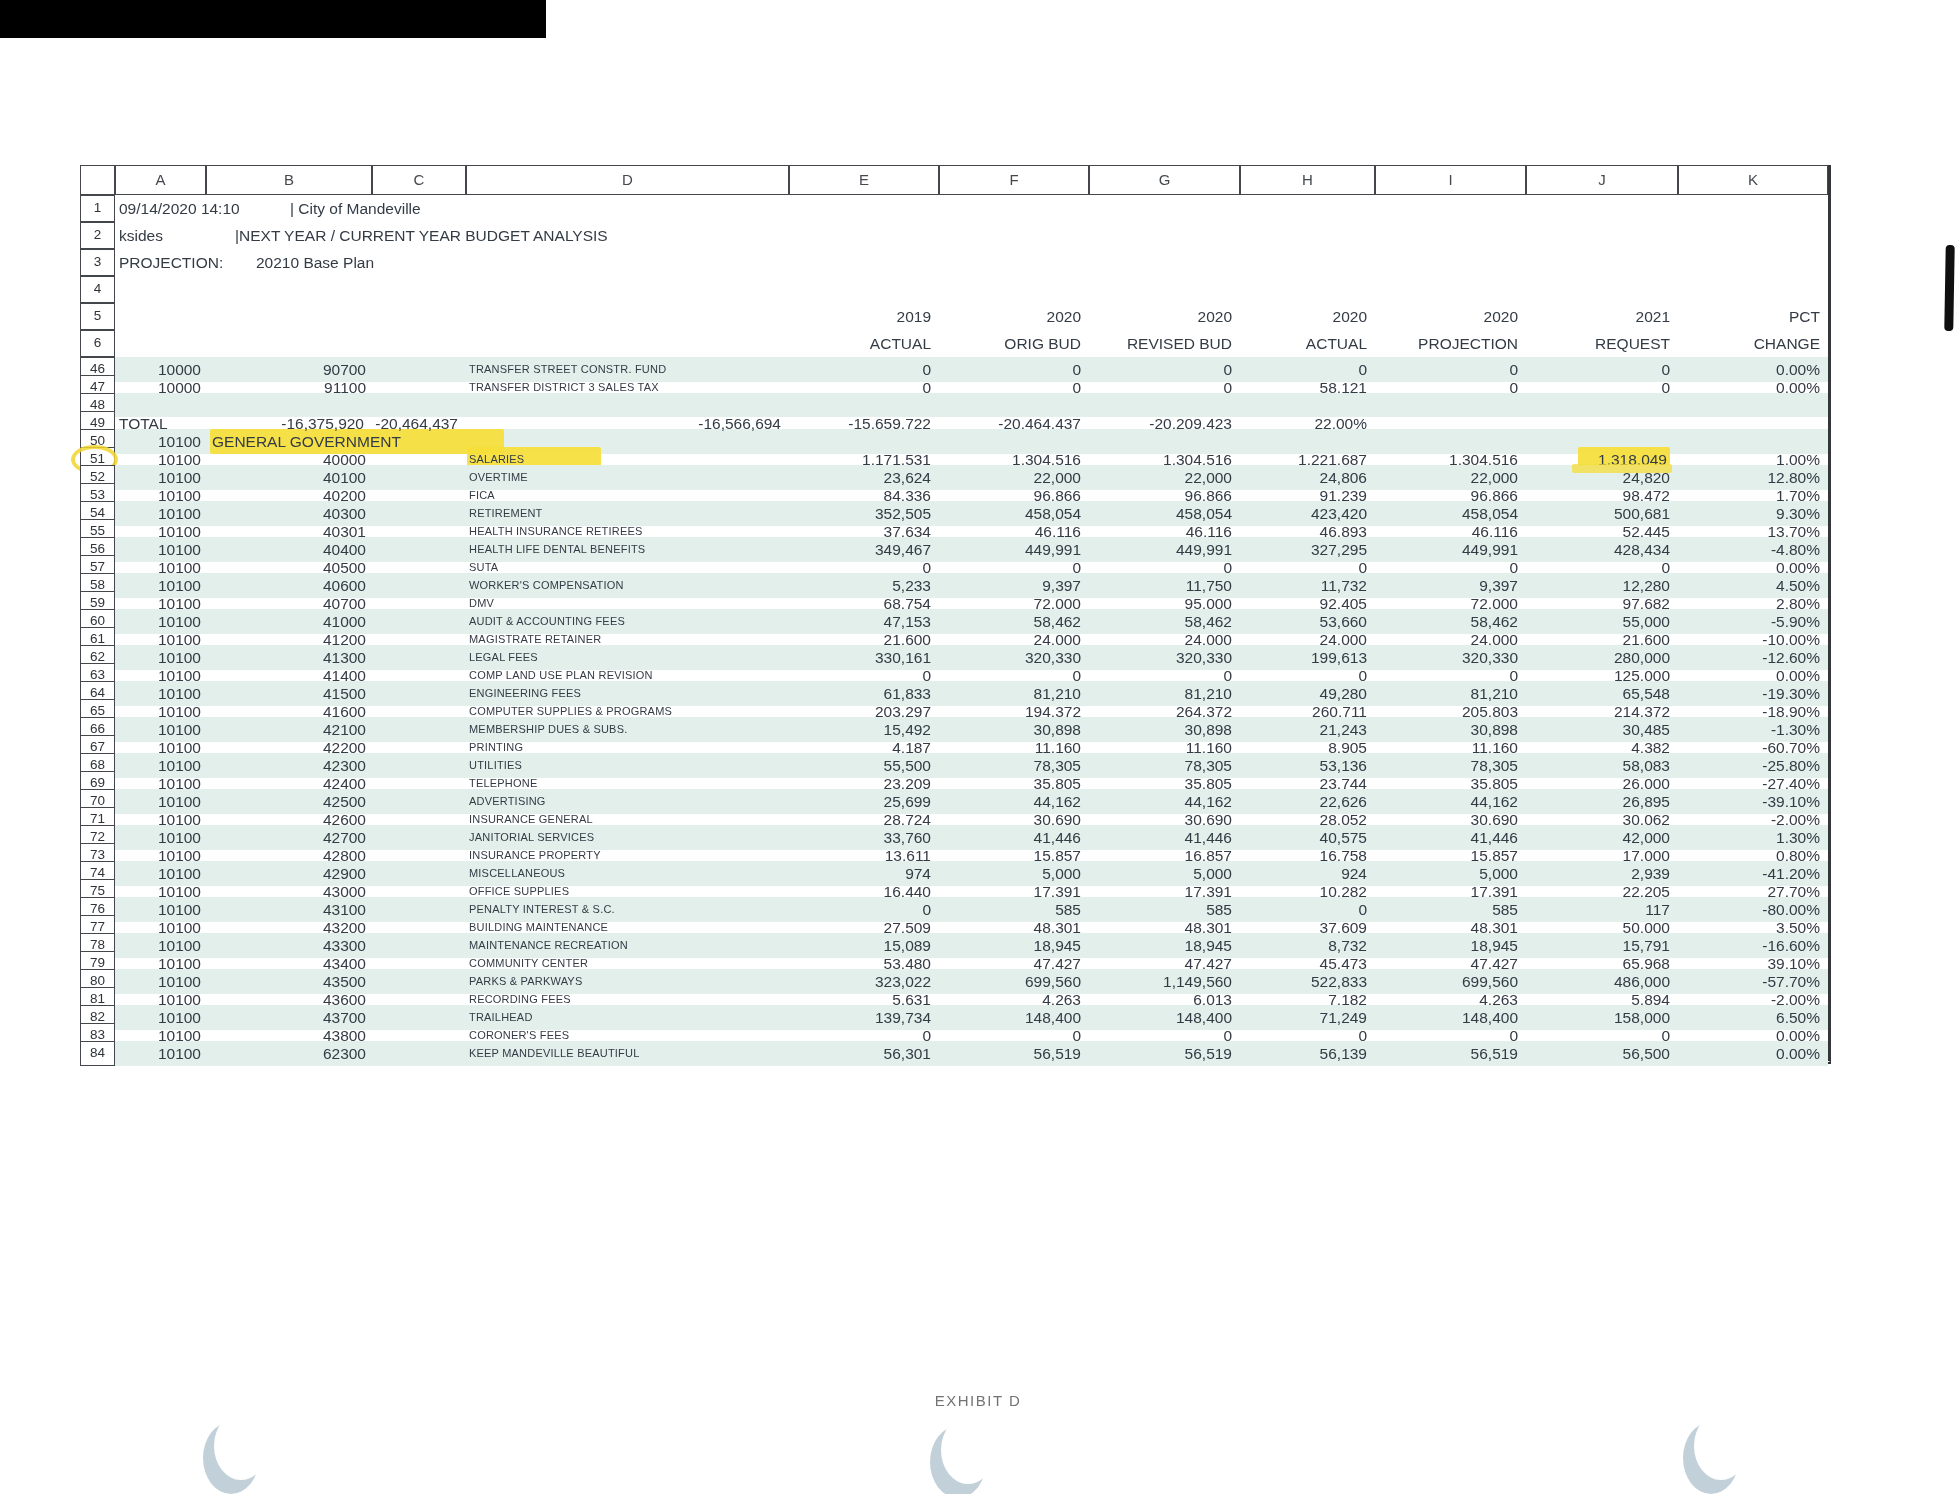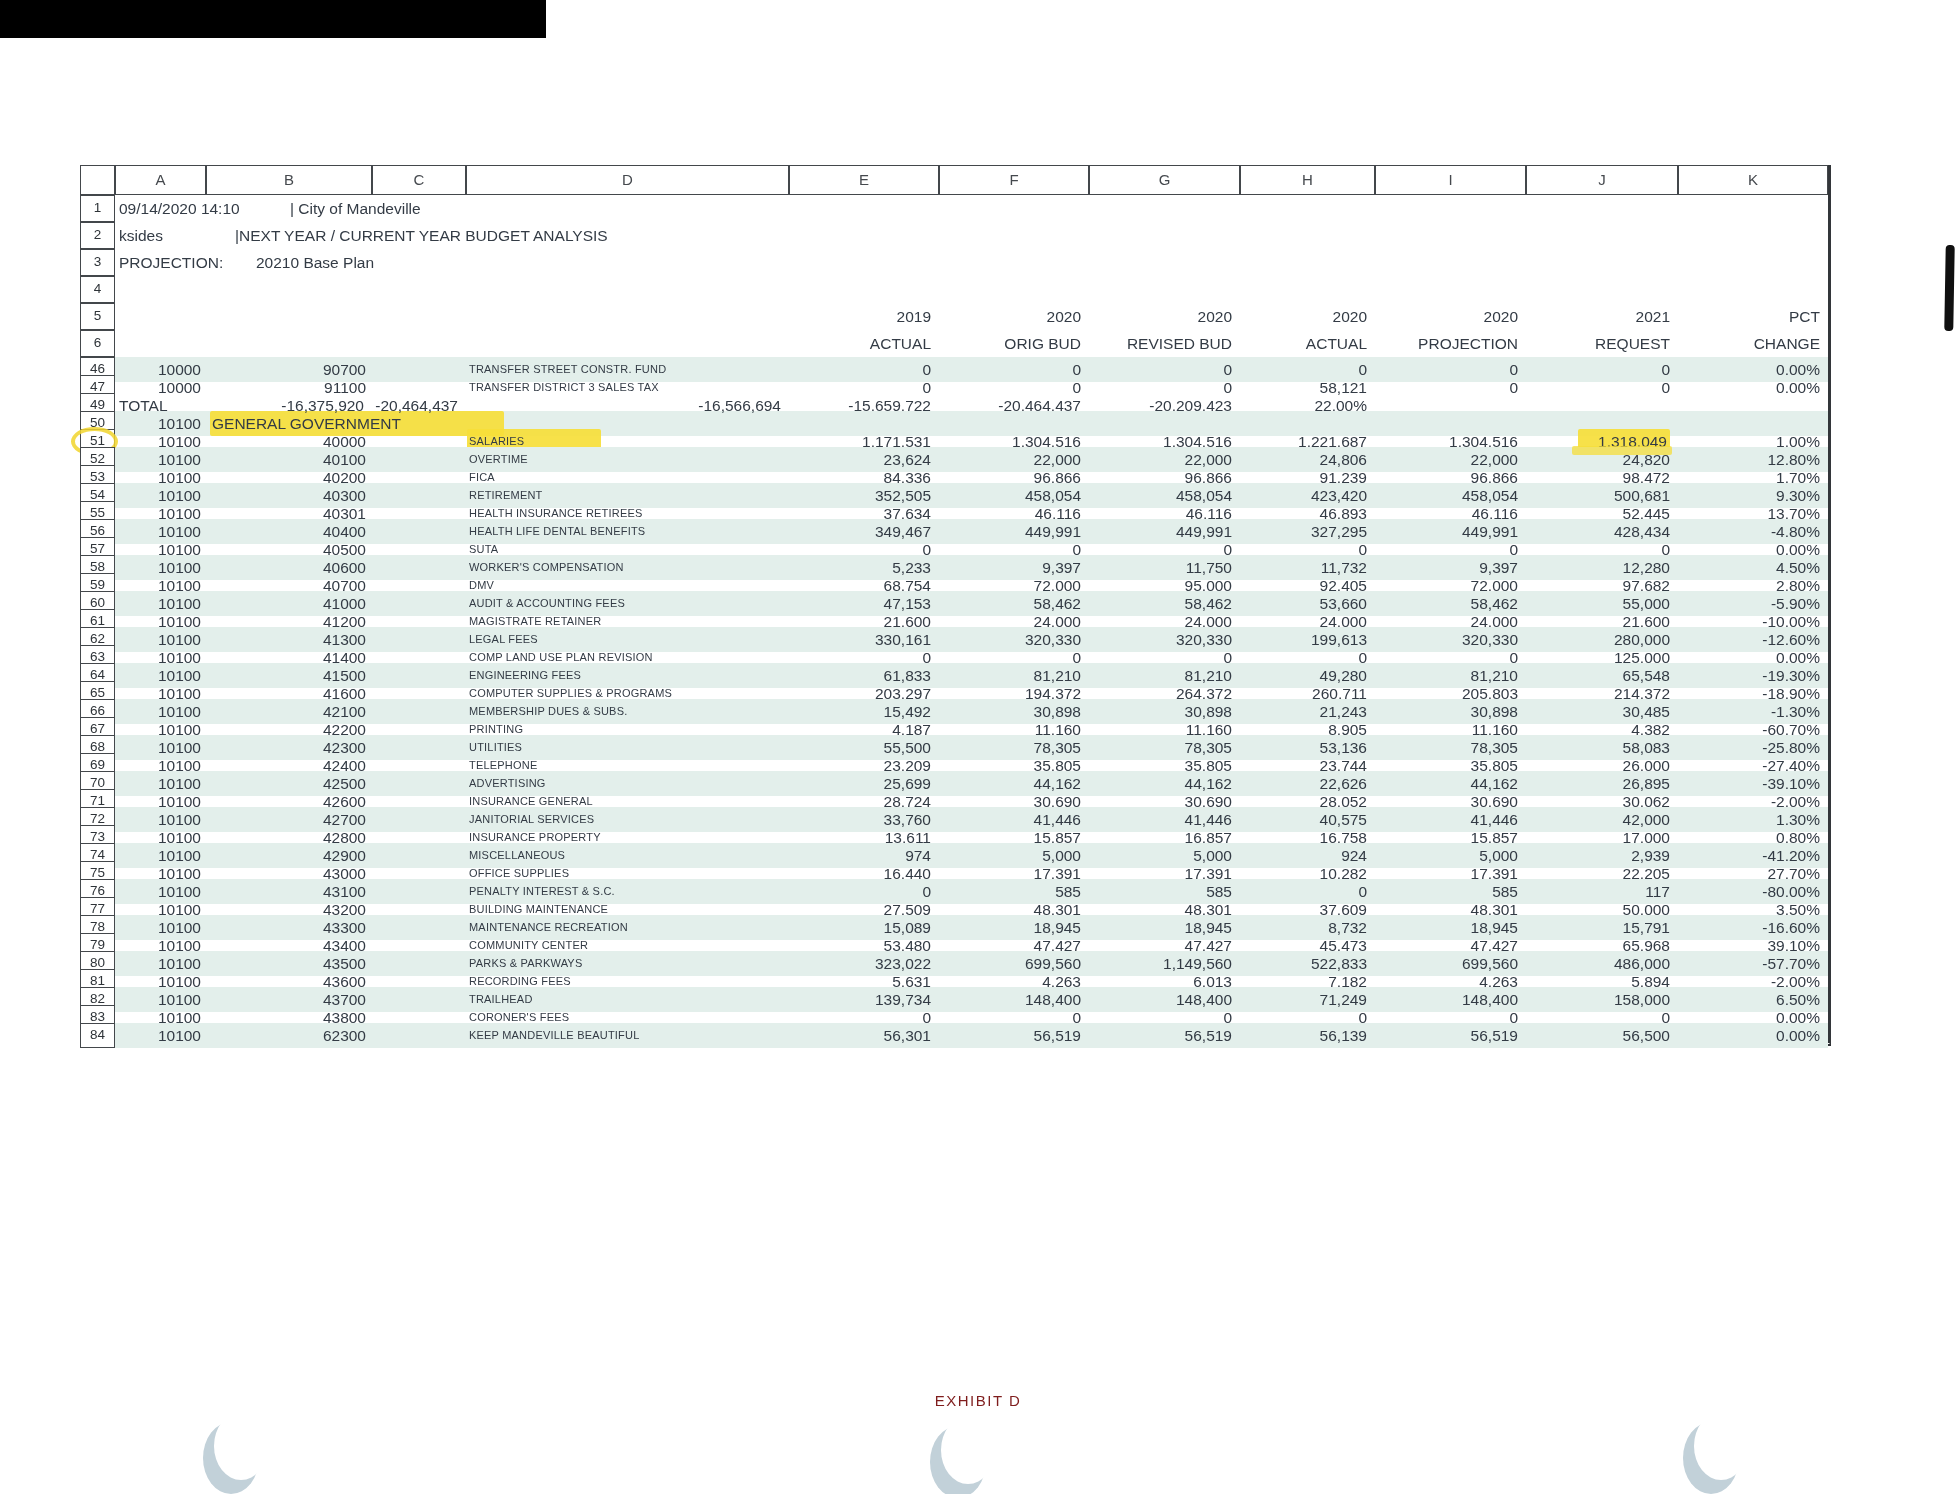--- a/index.html
+++ b/index.html
@@ -10,21 +10,21 @@
   }
   
   .redaction-bar { position:absolute; left:0; top:0; width:546px; height:38px; background:#000; }
   .edge-mark { position:absolute; left:1945px; top:245px; width:9px; height:86px;
                background:#101010; border-radius:4px; transform:rotate(1deg); }
   .punch { position:absolute; width:56px; height:72px; overflow:hidden; filter:blur(0.7px); }
   .punch::before { content:""; position:absolute; inset:0; border-radius:50%; background:#c2d1d9; }
   .punch::after  { content:""; position:absolute; left:11px; top:-10px; width:54px; height:68px;
                    border-radius:50%; background:#ffffff; }
   .exhibit { position:absolute; left:908px; top:1392px; width:140px; text-align:center;
-             font-size:15px; letter-spacing:1.5px; color:#7f1d1d; }
+             font-size:15px; letter-spacing:1.5px; color:#737373; }
 
   
   .sheet { position:absolute; left:80px; top:165px; width:1748px;
            border-right:3px solid #33363a; border-bottom:5px double #2e3135; }
   .row { display:grid;
          grid-template-columns:35px 91px 166px 94px 323px 150px 150px 151px 135px 151px 152px 150px; }
   .row.letters { height:30px; }
   .row.info    { height:27px; }
   .row.data    { height:18px; }
   .cell { box-sizing:border-box; white-space:nowrap; overflow:visible;
@@ -186,20 +186,34 @@
           <div class="cell c"></div>
           <div class="cell d">TRANSFER DISTRICT 3 SALES TAX</div>
           <div class="cell v">0</div>
           <div class="cell v">0</div>
           <div class="cell v">0</div>
           <div class="cell v">58,121</div>
           <div class="cell v">0</div>
           <div class="cell v">0</div>
           <div class="cell v">0.00%</div>
         </div>
+        <div class="row data even">
+          <div class="cell num">48</div>
+          <div class="cell a"></div>
+          <div class="cell b"></div>
+          <div class="cell c"></div>
+          <div class="cell d"></div>
+          <div class="cell v"></div>
+          <div class="cell v"></div>
+          <div class="cell v"></div>
+          <div class="cell v"></div>
+          <div class="cell v"></div>
+          <div class="cell v"></div>
+          <div class="cell v"></div>
+        </div>
         <div class="row data">
           <div class="cell num">49</div>
           <div class="cell a left">TOTAL</div>
           <div class="cell v">-16,375,920</div>
           <div class="cell v">-20,464,437</div>
           <div class="cell v">-16,566,694</div>
           <div class="cell v">-15,659,722</div>
           <div class="cell v">-20,464,437</div>
           <div class="cell v">-20,209,423</div>
           <div class="cell v">22.00%</div>

